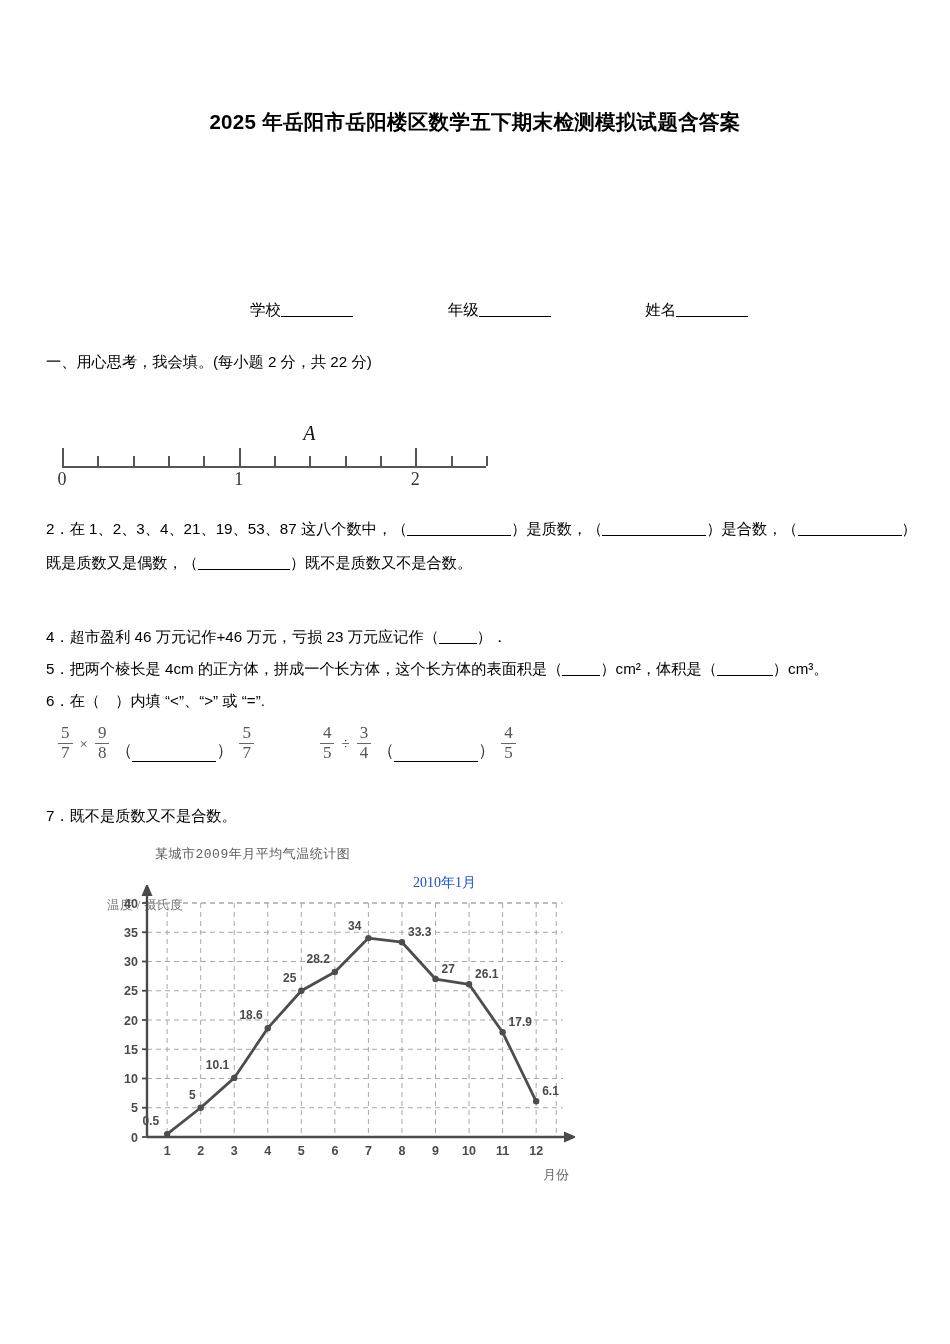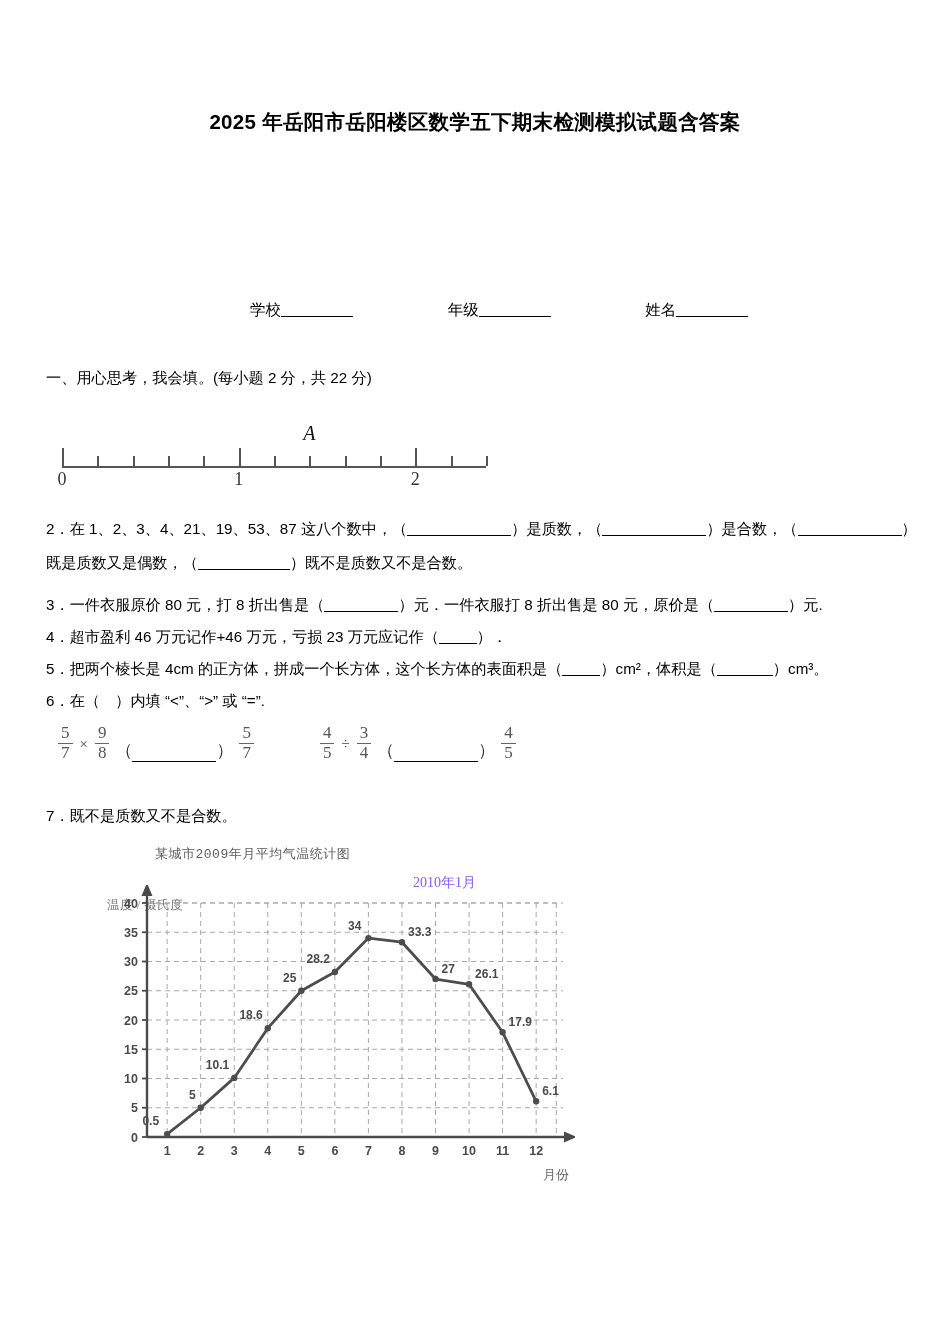--- a/index.html
+++ b/index.html
@@ -73,21 +73,20 @@
     font-size: 15.2px;
     line-height: 1.5;
     white-space: nowrap;
     color: #000;
   }
   .sec-head {
     position: absolute;
     left: 46px; top: 352px;
     font-family: "Liberation Sans", "DejaVu Sans", sans-serif;
     font-size: 15.2px;
-    margin-top: 16px;
   }
   .ul {
     display: inline-block;
     border-bottom: 1px solid #000;
     height: 1em;
     vertical-align: -2px;
   }
   .ul-xs { width: 38px; }
   .ul-s  { width: 56px; }
   .ul-m  { width: 74px; }
@@ -193,21 +192,21 @@
     font-family: Liberation Mono, monospace;
     font-size: 13px;
     color: #5d5d5d;
     letter-spacing: 0.5px;
   }
   .chart-sub {
     position: absolute;
     left: 318px; top: 29px;
     font-family: "Liberation Serif", "DejaVu Serif", serif;
     font-size: 14px;
-    color: #8b5cf6;
+    color: #1d4ed8;
   }
   .y-axis-label {
     position: absolute;
     left: 12px; top: 52px;
     font-family: "Liberation Serif", "DejaVu Serif", serif;
     font-size: 12.5px;
     color: #737373;
     letter-spacing: 0.5px;
   }
   .x-axis-label {
@@ -261,23 +260,20 @@
       </div>
   </div>
 
   <div class="q" style="left:46px; top:518px;">
     <span>2．</span><span>在 1、2、3、4、21、19、53、87 这八个数中，（</span><span class="ul ul-xl"></span><span>）是质数，（</span><span class="ul ul-xl"></span><span>）是合数，（</span><span class="ul ul-xl"></span><span>）</span>
   </div>
   <div class="q" style="left:46px; top:552px;">
     <span>既是质数又是偶数，（</span><span class="ul ul-l"></span><span>）既不是质数又不是合数。</span>
   </div>
 
-  <div class="q" style="left:46px; top:594px;">
-    <span>3．</span><span>一件衣服原价 80 元，打 8 折出售是（</span><span class="ul ul-m"></span><span>）元．一件衣服打 8 折出售是 80 元，原价是（</span><span class="ul ul-m"></span><span>）元.</span>
-  </div>
 
   <div class="q" style="left:46px; top:626px;">
     <span>4．</span><span>超市盈利 46 万元记作+46 万元，亏损 23 万元应记作（</span><span class="ul ul-xs"></span><span>）．</span>
   </div>
 
   <div class="q" style="left:46px; top:658px;">
     <span>5．</span><span>把两个棱长是 4cm 的正方体，拼成一个长方体，这个长方体的表面积是（</span><span class="ul ul-xs"></span><span>）cm²，体积是（</span><span class="ul ul-s"></span><span>）cm³。</span>
   </div>
 
   <div class="q" style="left:46px; top:690px;">

